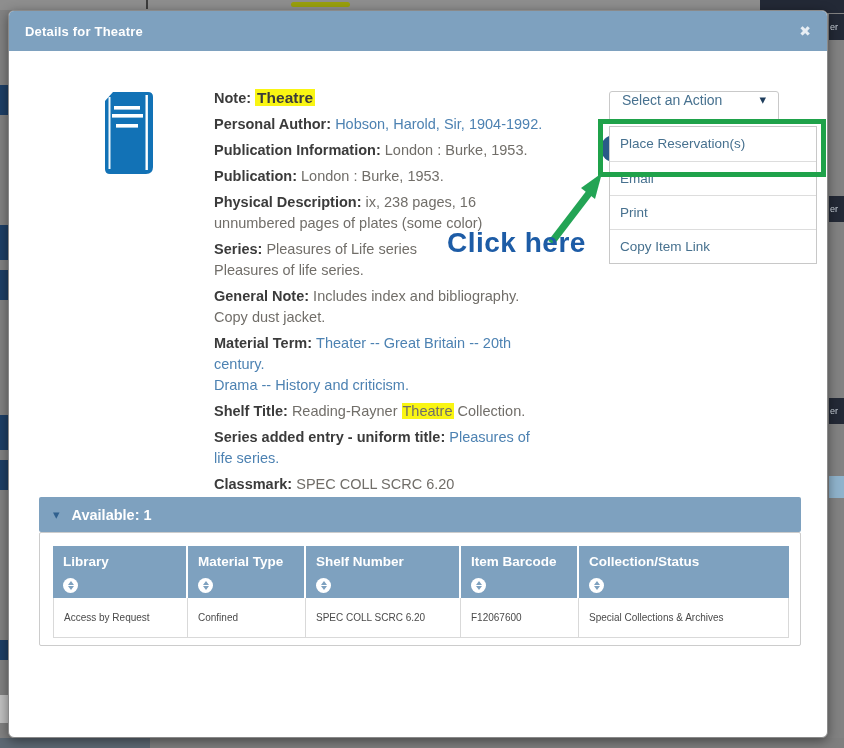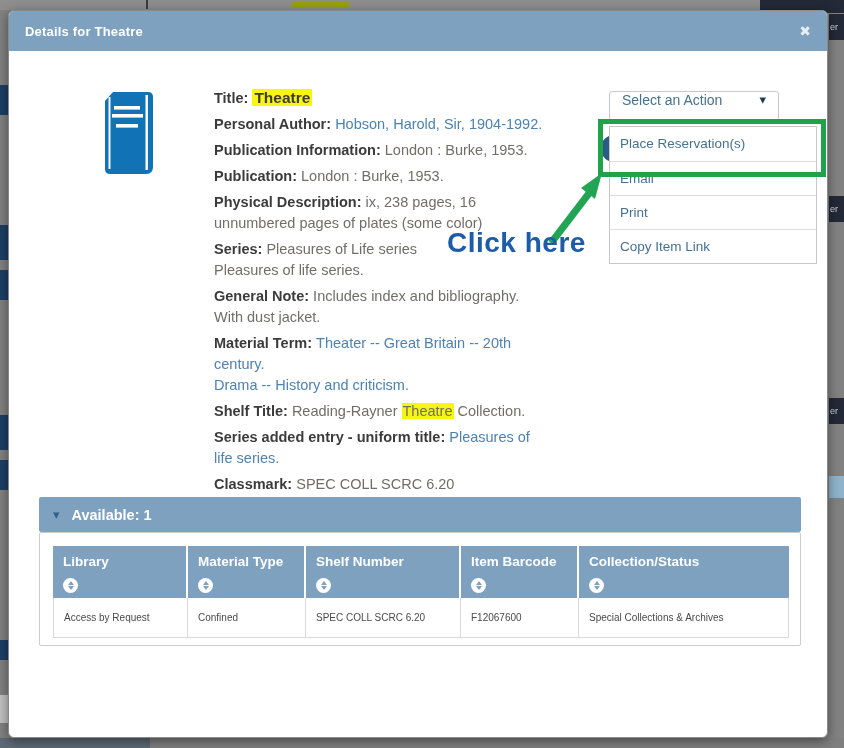--- a/index.html
+++ b/index.html
@@ -144,29 +144,29 @@
   <svg class="book" viewBox="0 0 62 92">
     <path d="M8 15 L16 6 L51 6 Q56 6 56 11 L56 81 Q56 88 49 88 L13 88 Q8 88 8 83 Z" fill="#1272b6"></path>
     <rect x="11.5" y="11" width="2" height="72" fill="#fff" opacity="0.95"></rect>
     <rect x="48.5" y="9" width="2.4" height="75" fill="#fff"></rect>
     <rect x="17" y="20" width="26" height="3.6" fill="#fff"></rect>
     <rect x="15" y="28" width="31" height="3.6" fill="#fff"></rect>
     <rect x="19" y="38" width="22" height="3.6" fill="#fff"></rect>
   </svg>
 
   <div class="details">
-      <p class="drow"><span class="seg-label">Title: </span><span class="seg-hl">Theatre</span></p>
+      <p class="drow"><span class="seg-label">Note: </span><span class="seg-hl">Theatre</span></p>
       <p class="drow"><span class="seg-label">Personal Author: </span><span class="seg-link">Hobson, Harold, Sir, 1904-1992.</span></p>
       <p class="drow"><span class="seg-label">Publication Information: </span><span class="seg-plain">London : Burke, 1953.</span></p>
       <p class="drow"><span class="seg-label">Publication: </span><span class="seg-plain">London : Burke, 1953.</span></p>
       <p class="drow"><span class="seg-label">Physical Description: </span><span class="seg-plain">ix, 238 pages, 16 unnumbered pages of plates (some color)</span></p>
       <p class="drow"><span class="seg-label">Series: </span><span class="seg-plain">Pleasures of Life series</span></p>
       <p class="drow cont"><span class="seg-plain">Pleasures of life series.</span></p>
       <p class="drow"><span class="seg-label">General Note: </span><span class="seg-plain">Includes index and bibliography.</span></p>
-      <p class="drow cont"><span class="seg-plain">With dust jacket.</span></p>
+      <p class="drow cont"><span class="seg-plain">Copy dust jacket.</span></p>
       <p class="drow"><span class="seg-label">Material Term: </span><span class="seg-link">Theater -- Great Britain -- 20th century.</span></p>
       <p class="drow cont"><span class="seg-link">Drama -- History and criticism.</span></p>
       <p class="drow"><span class="seg-label">Shelf Title: </span><span class="seg-plain">Reading-Rayner </span><span class="seg-hlplain">Theatre</span><span class="seg-plain"> Collection.</span></p>
       <p class="drow"><span class="seg-label">Series added entry - uniform title: </span><span class="seg-link">Pleasures of life series.</span></p>
       <p class="drow"><span class="seg-label">Classmark: </span><span class="seg-plain">SPEC COLL SCRC 6.20</span></p>
     </div>
 
   <div class="dd-btn">
     <span>Select an Action</span>
     <span class="dd-caret">▾</span>

